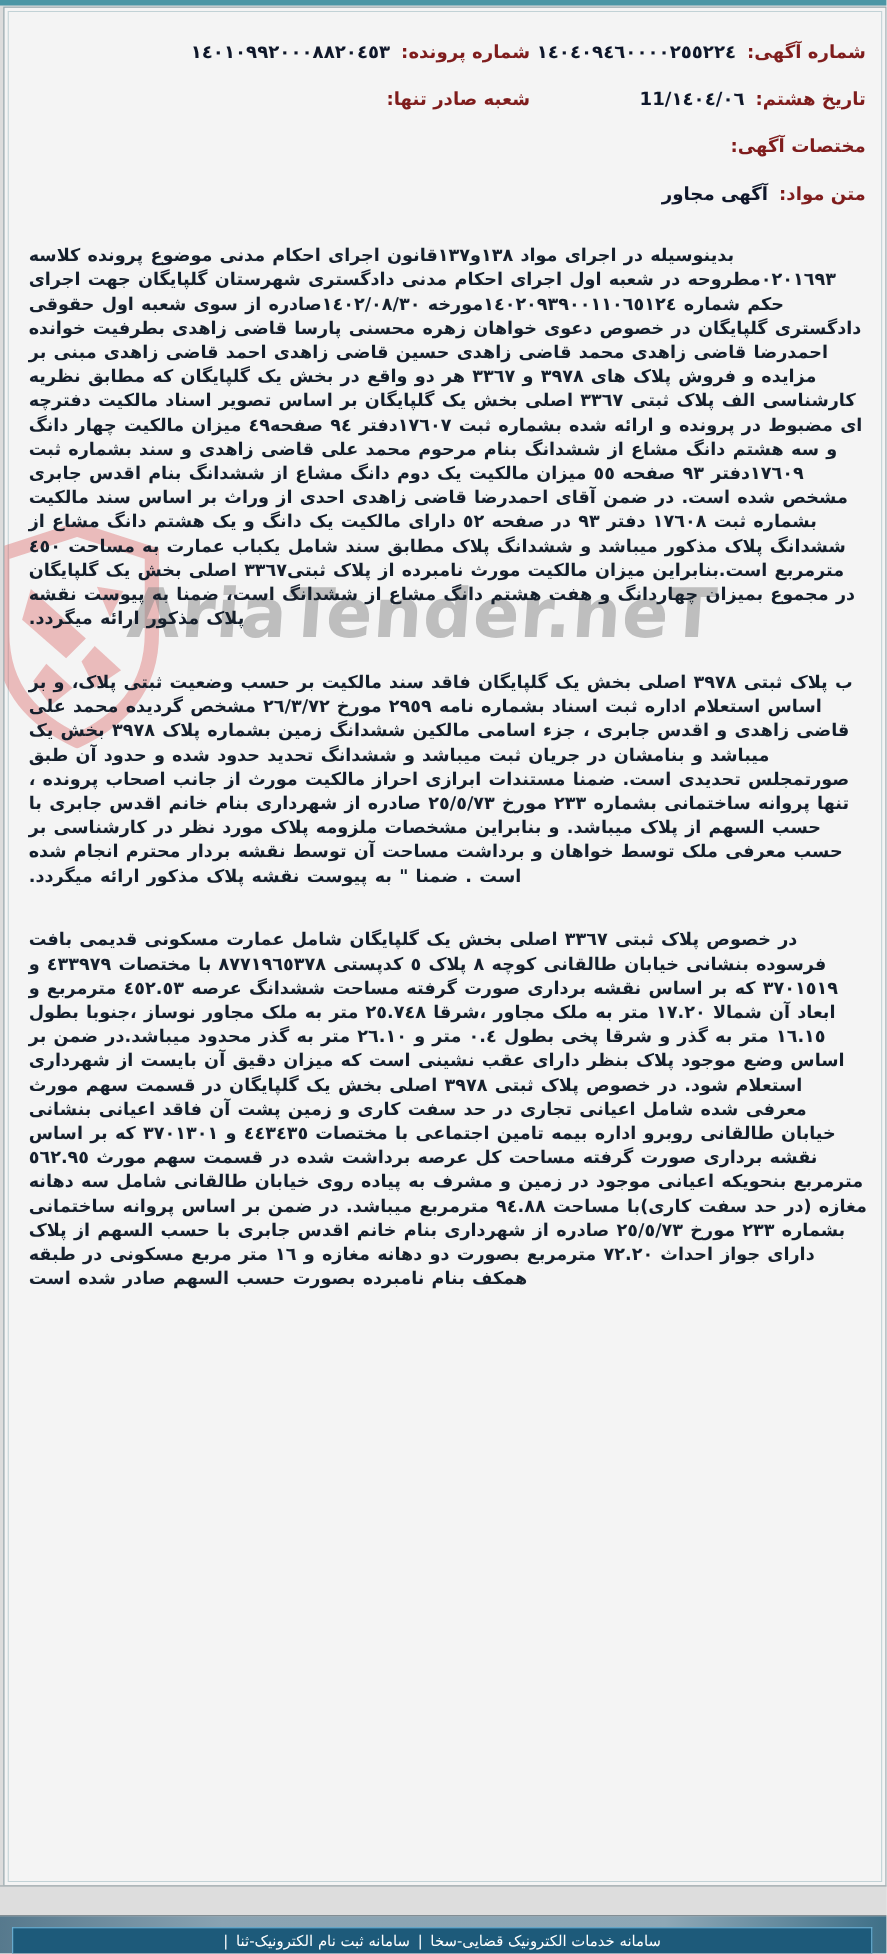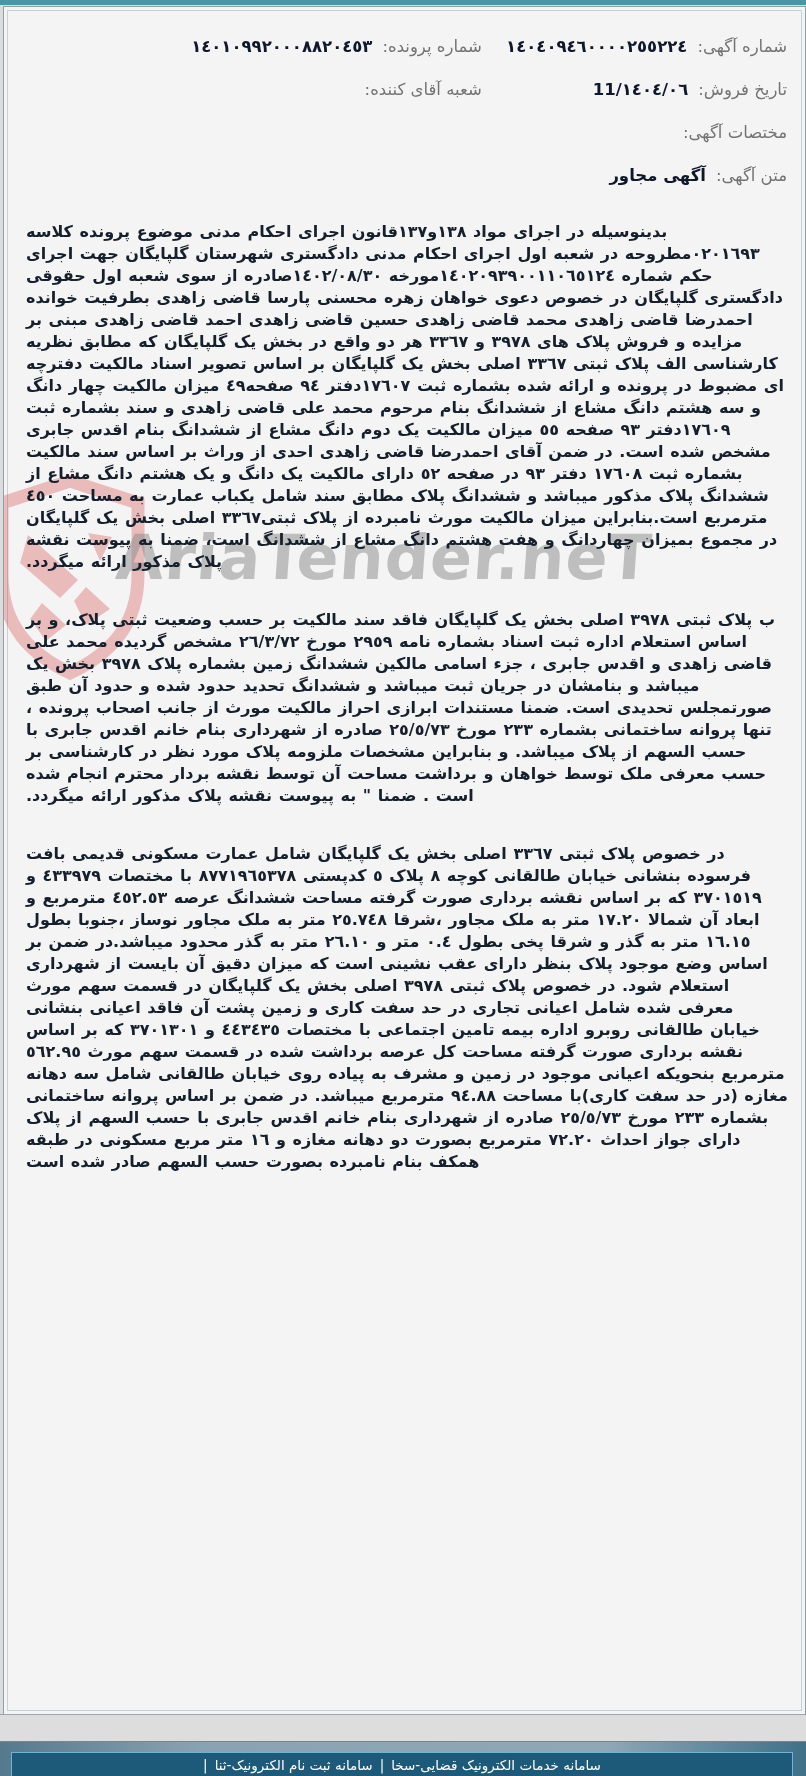--- a/index.html
+++ b/index.html
@@ -15,21 +15,21 @@
     box-shadow:inset 0 0 0 3px #f4f4f4, inset 0 0 0 4px #c2d2d6;
     overflow:hidden;direction:rtl;
   }
   
   .hdr{padding:0 18px 0 20px;position:relative;z-index:2;}
   .hdr-row{display:flex;margin-top:24px;align-items:flex-start;}
   .hdr-row.first{margin-top:30px;}
   .cell-r{flex:0 0 40%;display:flex;align-items:flex-start;}
   .cell-l{flex:1;display:flex;align-items:flex-start;}
   .lbl{
-    color:#737373;font-weight:normal;font-size:16.5px;white-space:nowrap;
+    color:#7f1d1d;font-weight:bold;font-size:16.5px;white-space:nowrap;
     margin-left:10px;
   }
   .val{color:#0f172a;font-weight:bold;font-size:16.5px;}
   .val.center{max-width:330px;text-align:center;display:inline-block;line-height:30px;}
   
   .doc{padding:0 16px 0 22px;position:relative;z-index:2;}
   .doc p{
     margin:36px 0 0 0;font-size:16px;line-height:22px;font-weight:bold;
     color:#16202d;text-align:left;word-spacing:1px;
   }
@@ -86,37 +86,37 @@
         <span class="val">١٤٠٤٠٩٤٦٠٠٠٠٢٥٥٢٢٤</span>
       </div>
       <div class="cell-l">
         <span class="lbl">شماره پرونده:</span>
         <span class="val">١٤٠١٠٩٩٢٠٠٠٨٨٢٠٤٥٣</span>
       </div>
     </div>
 
     <div class="hdr-row">
       <div class="cell-r">
-        <span class="lbl">تاریخ فروش:</span>
+        <span class="lbl">تاریخ هشتم:</span>
         <span class="val">١٤٠٤/٠٦/11</span>
       </div>
       <div class="cell-l">
-        <span class="lbl">شعبه آقای کننده:</span>
+        <span class="lbl">شعبه صادر تنها:</span>
       </div>
     </div>
 
     <div class="hdr-row">
       <div class="cell-l">
         <span class="lbl">مختصات آگهی:</span>
       </div>
     </div>
 
     <div class="hdr-row">
       <div class="cell-l">
-        <span class="lbl">متن آگهی:</span>
+        <span class="lbl">متن مواد:</span>
         <span class="val">آگهی مجاور</span>
       </div>
     </div>
   </div>
 
   <div class="doc">
     <p>بدینوسیله در اجرای مواد ١٣٨و١٣٧قانون اجرای احکام مدنی موضوع پرونده کلاسه ٠٢٠١٦٩٣مطروحه در شعبه اول اجرای احکام مدنی دادگستری شهرستان گلپایگان جهت اجرای حکم شماره ١٤٠٢٠٩٣٩٠٠١١٠٦٥١٢٤مورخه ١٤٠٢/٠٨/٣٠صادره از سوی شعبه اول حقوقی دادگستری گلپایگان در خصوص دعوی خواهان زهره محسنی پارسا قاضی زاهدی بطرفیت خوانده احمدرضا قاضی زاهدی  محمد قاضی زاهدی حسین قاضی زاهدی احمد قاضی زاهدی مبنی بر مزایده و فروش  پلاک های ٣٩٧٨ و ٣٣٦٧ هر دو واقع در بخش یک گلپایگان که مطابق نظریه کارشناسی الف پلاک ثبتی ٣٣٦٧ اصلی بخش یک گلپایگان بر اساس تصویر اسناد مالکیت دفترچه ای مضبوط در پرونده و ارائه شده بشماره ثبت ١٧٦٠٧دفتر ٩٤ صفحه٤٩ میزان مالکیت چهار دانگ و سه هشتم دانگ مشاع از ششدانگ بنام مرحوم محمد علی قاضی زاهدی و سند بشماره ثبت ١٧٦٠٩دفتر ٩٣ صفحه ٥٥  میزان مالکیت یک دوم دانگ مشاع از ششدانگ بنام اقدس جابری مشخص شده است. در ضمن آقای احمدرضا قاضی زاهدی احدی از وراث بر اساس سند مالکیت بشماره ثبت ١٧٦٠٨ دفتر ٩٣ در صفحه ٥٢ دارای مالکیت یک دانگ و یک هشتم دانگ مشاع از ششدانگ پلاک مذکور میباشد و ششدانگ پلاک مطابق سند شامل یکباب عمارت به مساحت ٤٥٠ مترمربع است.بنابراین میزان مالکیت مورث نامبرده از پلاک ثبتی٣٣٦٧ اصلی بخش یک گلپایگان در مجموع بمیزان چهاردانگ و هفت هشتم دانگ مشاع از ششدانگ است، ضمنا به پیوست نقشه پلاک مذکور ارائه میگردد.</p>
     <p> ب پلاک ثبتی ٣٩٧٨ اصلی بخش یک گلپایگان فاقد سند مالکیت بر حسب وضعیت ثبتی پلاک، و بر اساس استعلام  اداره ثبت اسناد بشماره نامه ٢٩٥٩ مورخ ٢٦/٣/٧٢ مشخص گردیده محمد علی قاضی زاهدی و اقدس جابری ، جزء اسامی مالکین ششدانگ زمین بشماره پلاک ٣٩٧٨ بخش یک میباشد و بنامشان در جریان ثبت میباشد و ششدانگ تحدید حدود شده و حدود آن طبق صورتمجلس تحدیدی است. ضمنا مستندات ابرازی احراز مالکیت مورث از جانب اصحاب پرونده ، تنها پروانه ساختمانی بشماره ٢٣٣ مورخ ٢٥/٥/٧٣ صادره از شهرداری بنام خانم اقدس جابری با حسب السهم از پلاک میباشد. و بنابراین مشخصات ملزومه پلاک مورد نظر در کارشناسی بر حسب معرفی ملک توسط خواهان و برداشت مساحت آن توسط نقشه بردار محترم انجام شده است . ضمنا " به پیوست نقشه پلاک مذکور ارائه میگردد.</p>
     <p> در خصوص پلاک ثبتی ٣٣٦٧ اصلی بخش یک گلپایگان شامل عمارت مسکونی قدیمی بافت فرسوده بنشانی خیابان طالقانی کوچه ٨ پلاک ٥ کدپستی  ٨٧٧١٩٦٥٣٧٨ با مختصات ٤٣٣٩٧٩ و ٣٧٠١٥١٩ که بر اساس نقشه برداری صورت گرفته مساحت ششدانگ عرصه ٤٥٢.٥٣ مترمربع  و ابعاد آن شمالا ١٧.٢٠ متر به ملک مجاور ،شرقا ٢٥.٧٤٨ متر به ملک مجاور نوساز ،جنوبا بطول ١٦.١٥ متر به گذر و شرقا پخی بطول ٠.٤ متر و ٢٦.١٠ متر به گذر محدود میباشد.در ضمن بر اساس وضع موجود پلاک بنظر دارای عقب نشینی است که میزان دقیق آن بایست از شهرداری استعلام شود. در خصوص پلاک ثبتی ٣٩٧٨ اصلی بخش یک گلپایگان در قسمت سهم مورث معرفی شده شامل اعیانی تجاری در حد سفت کاری و زمین پشت آن فاقد اعیانی بنشانی خیابان طالقانی روبرو اداره بیمه تامین اجتماعی با مختصات ٤٤٣٤٣٥ و ٣٧٠١٣٠١ که بر اساس نقشه برداری صورت گرفته مساحت کل عرصه برداشت شده در قسمت سهم مورث ٥٦٢.٩٥ مترمربع بنحویکه اعیانی موجود در زمین و مشرف به پیاده روی خیابان طالقانی شامل سه دهانه مغازه (در حد سفت کاری)با مساحت ٩٤.٨٨ مترمربع میباشد. در ضمن بر اساس پروانه ساختمانی بشماره ٢٣٣ مورخ ٢٥/٥/٧٣ صادره از شهرداری بنام خانم اقدس جابری با حسب السهم از پلاک دارای جواز احداث ٧٢.٢٠ مترمربع بصورت دو دهانه مغازه و ١٦ متر مربع مسکونی در طبقه همکف بنام نامبرده بصورت حسب السهم صادر شده است</p>
 

